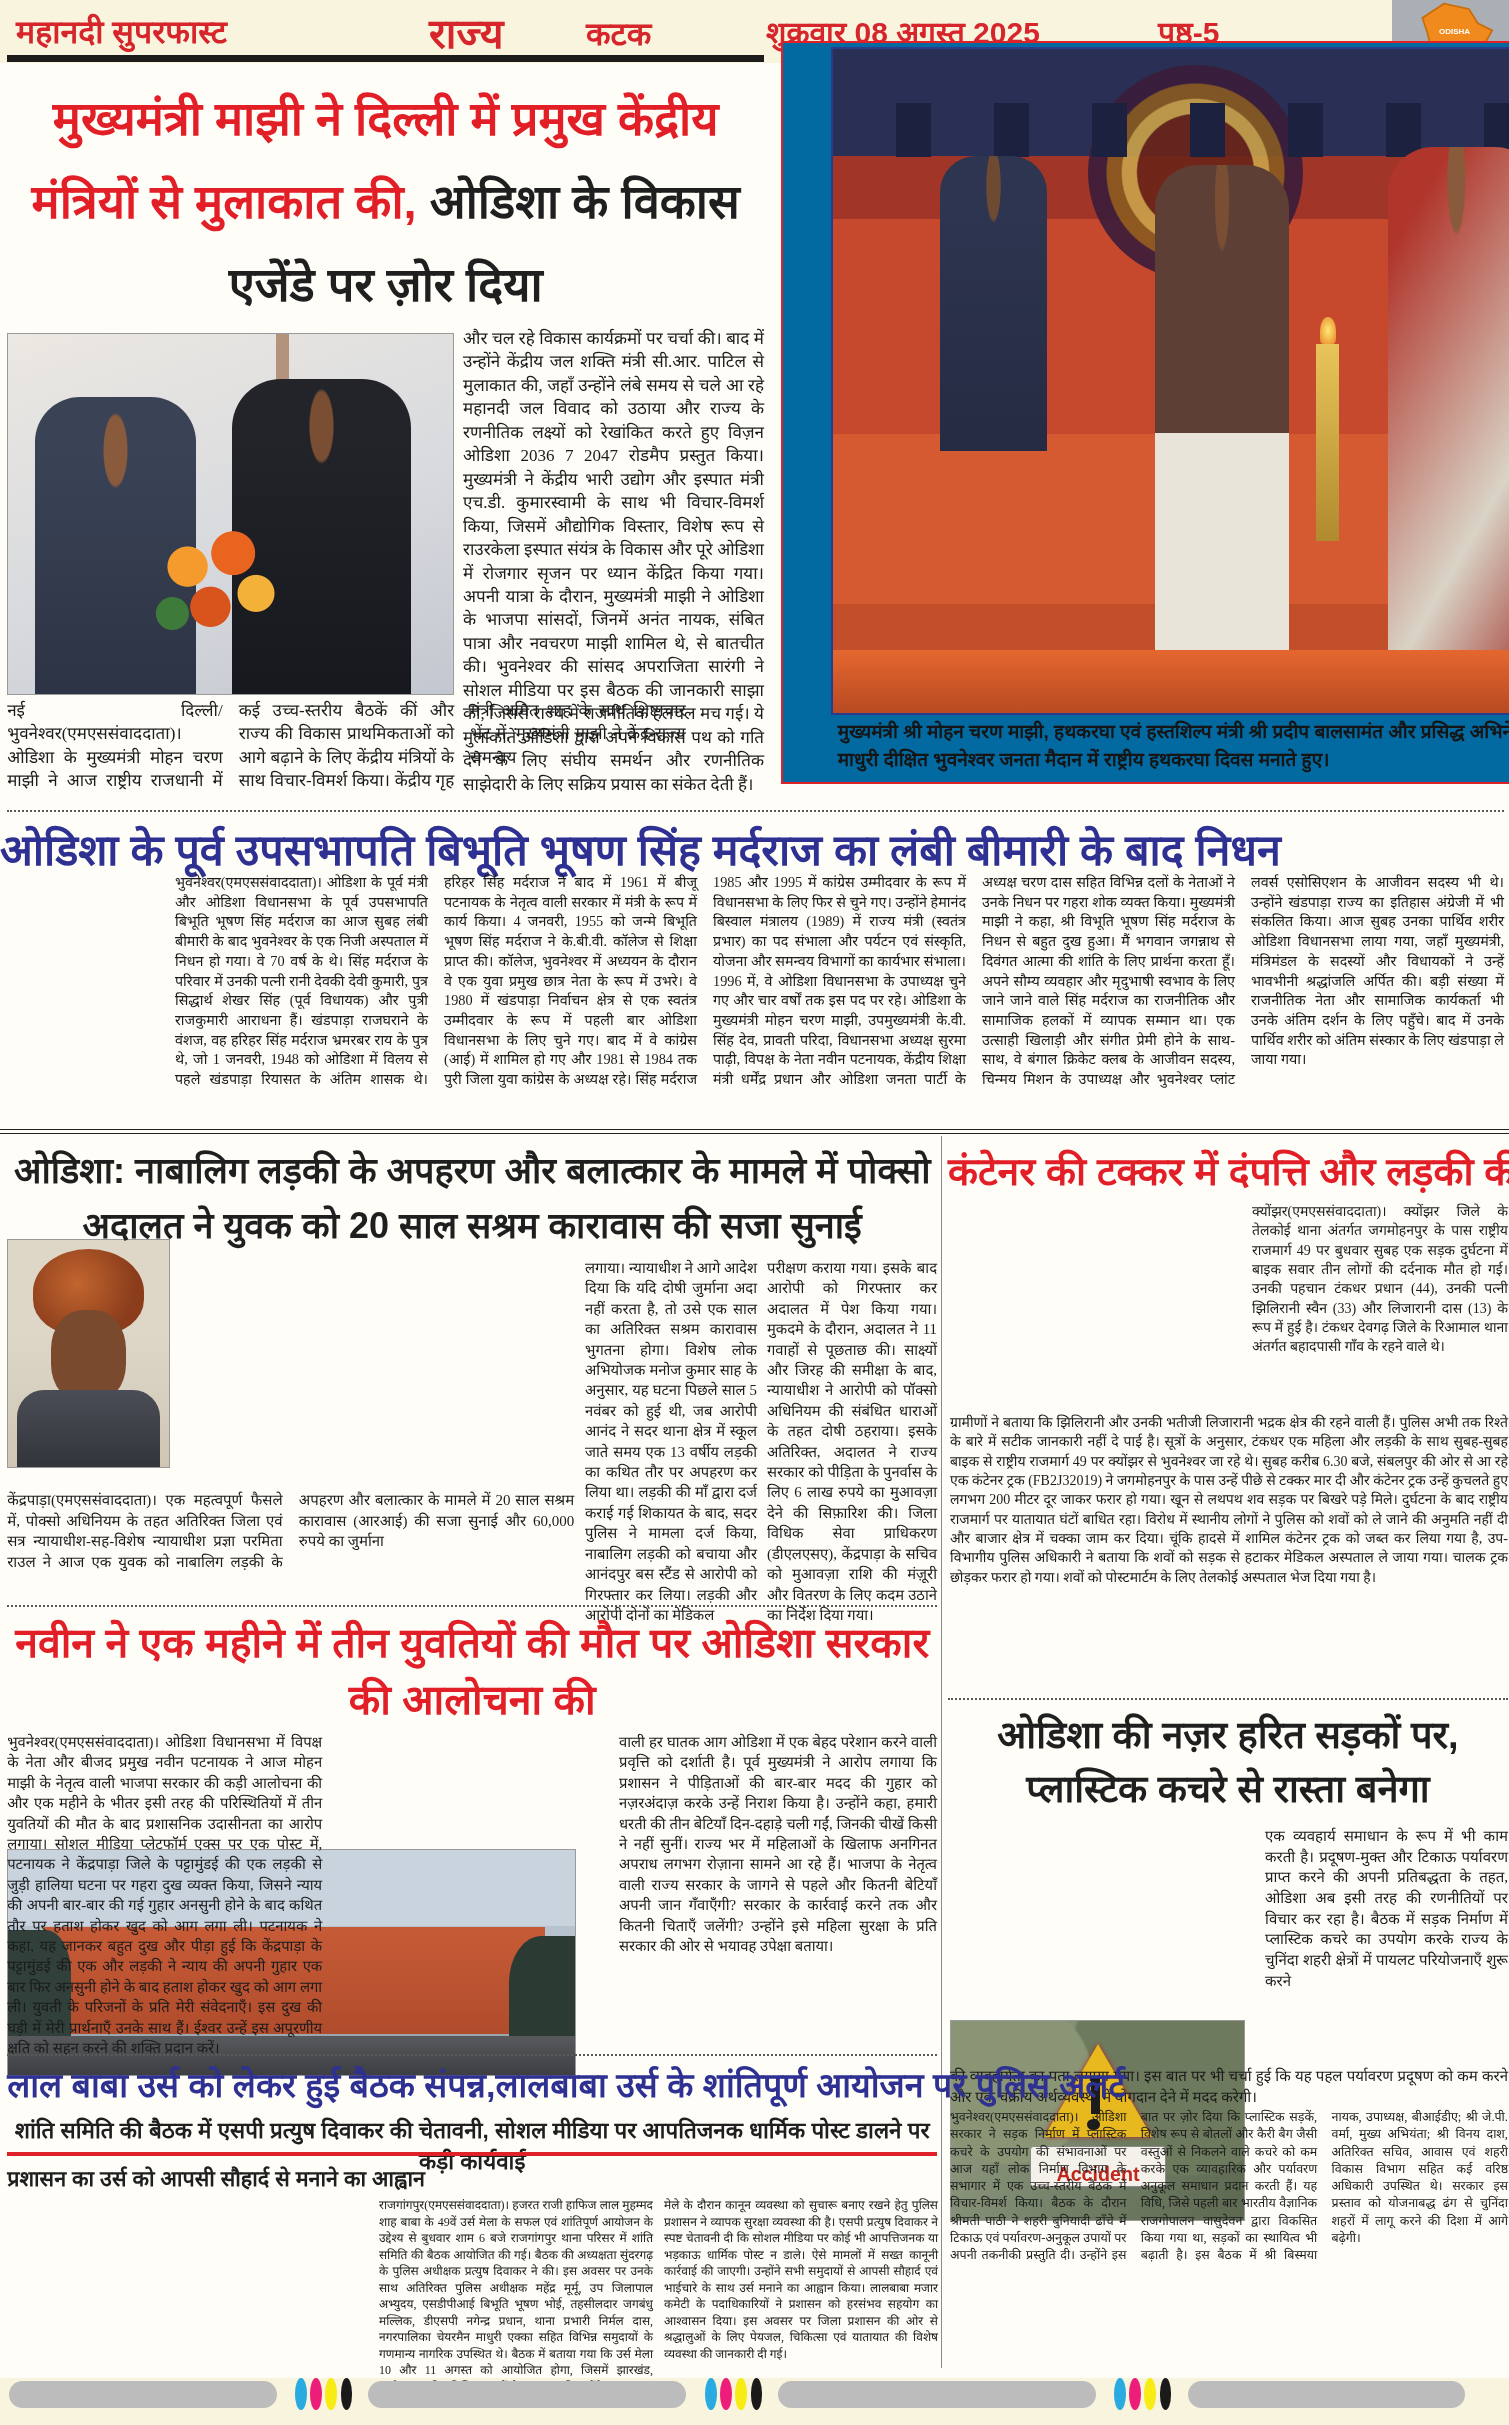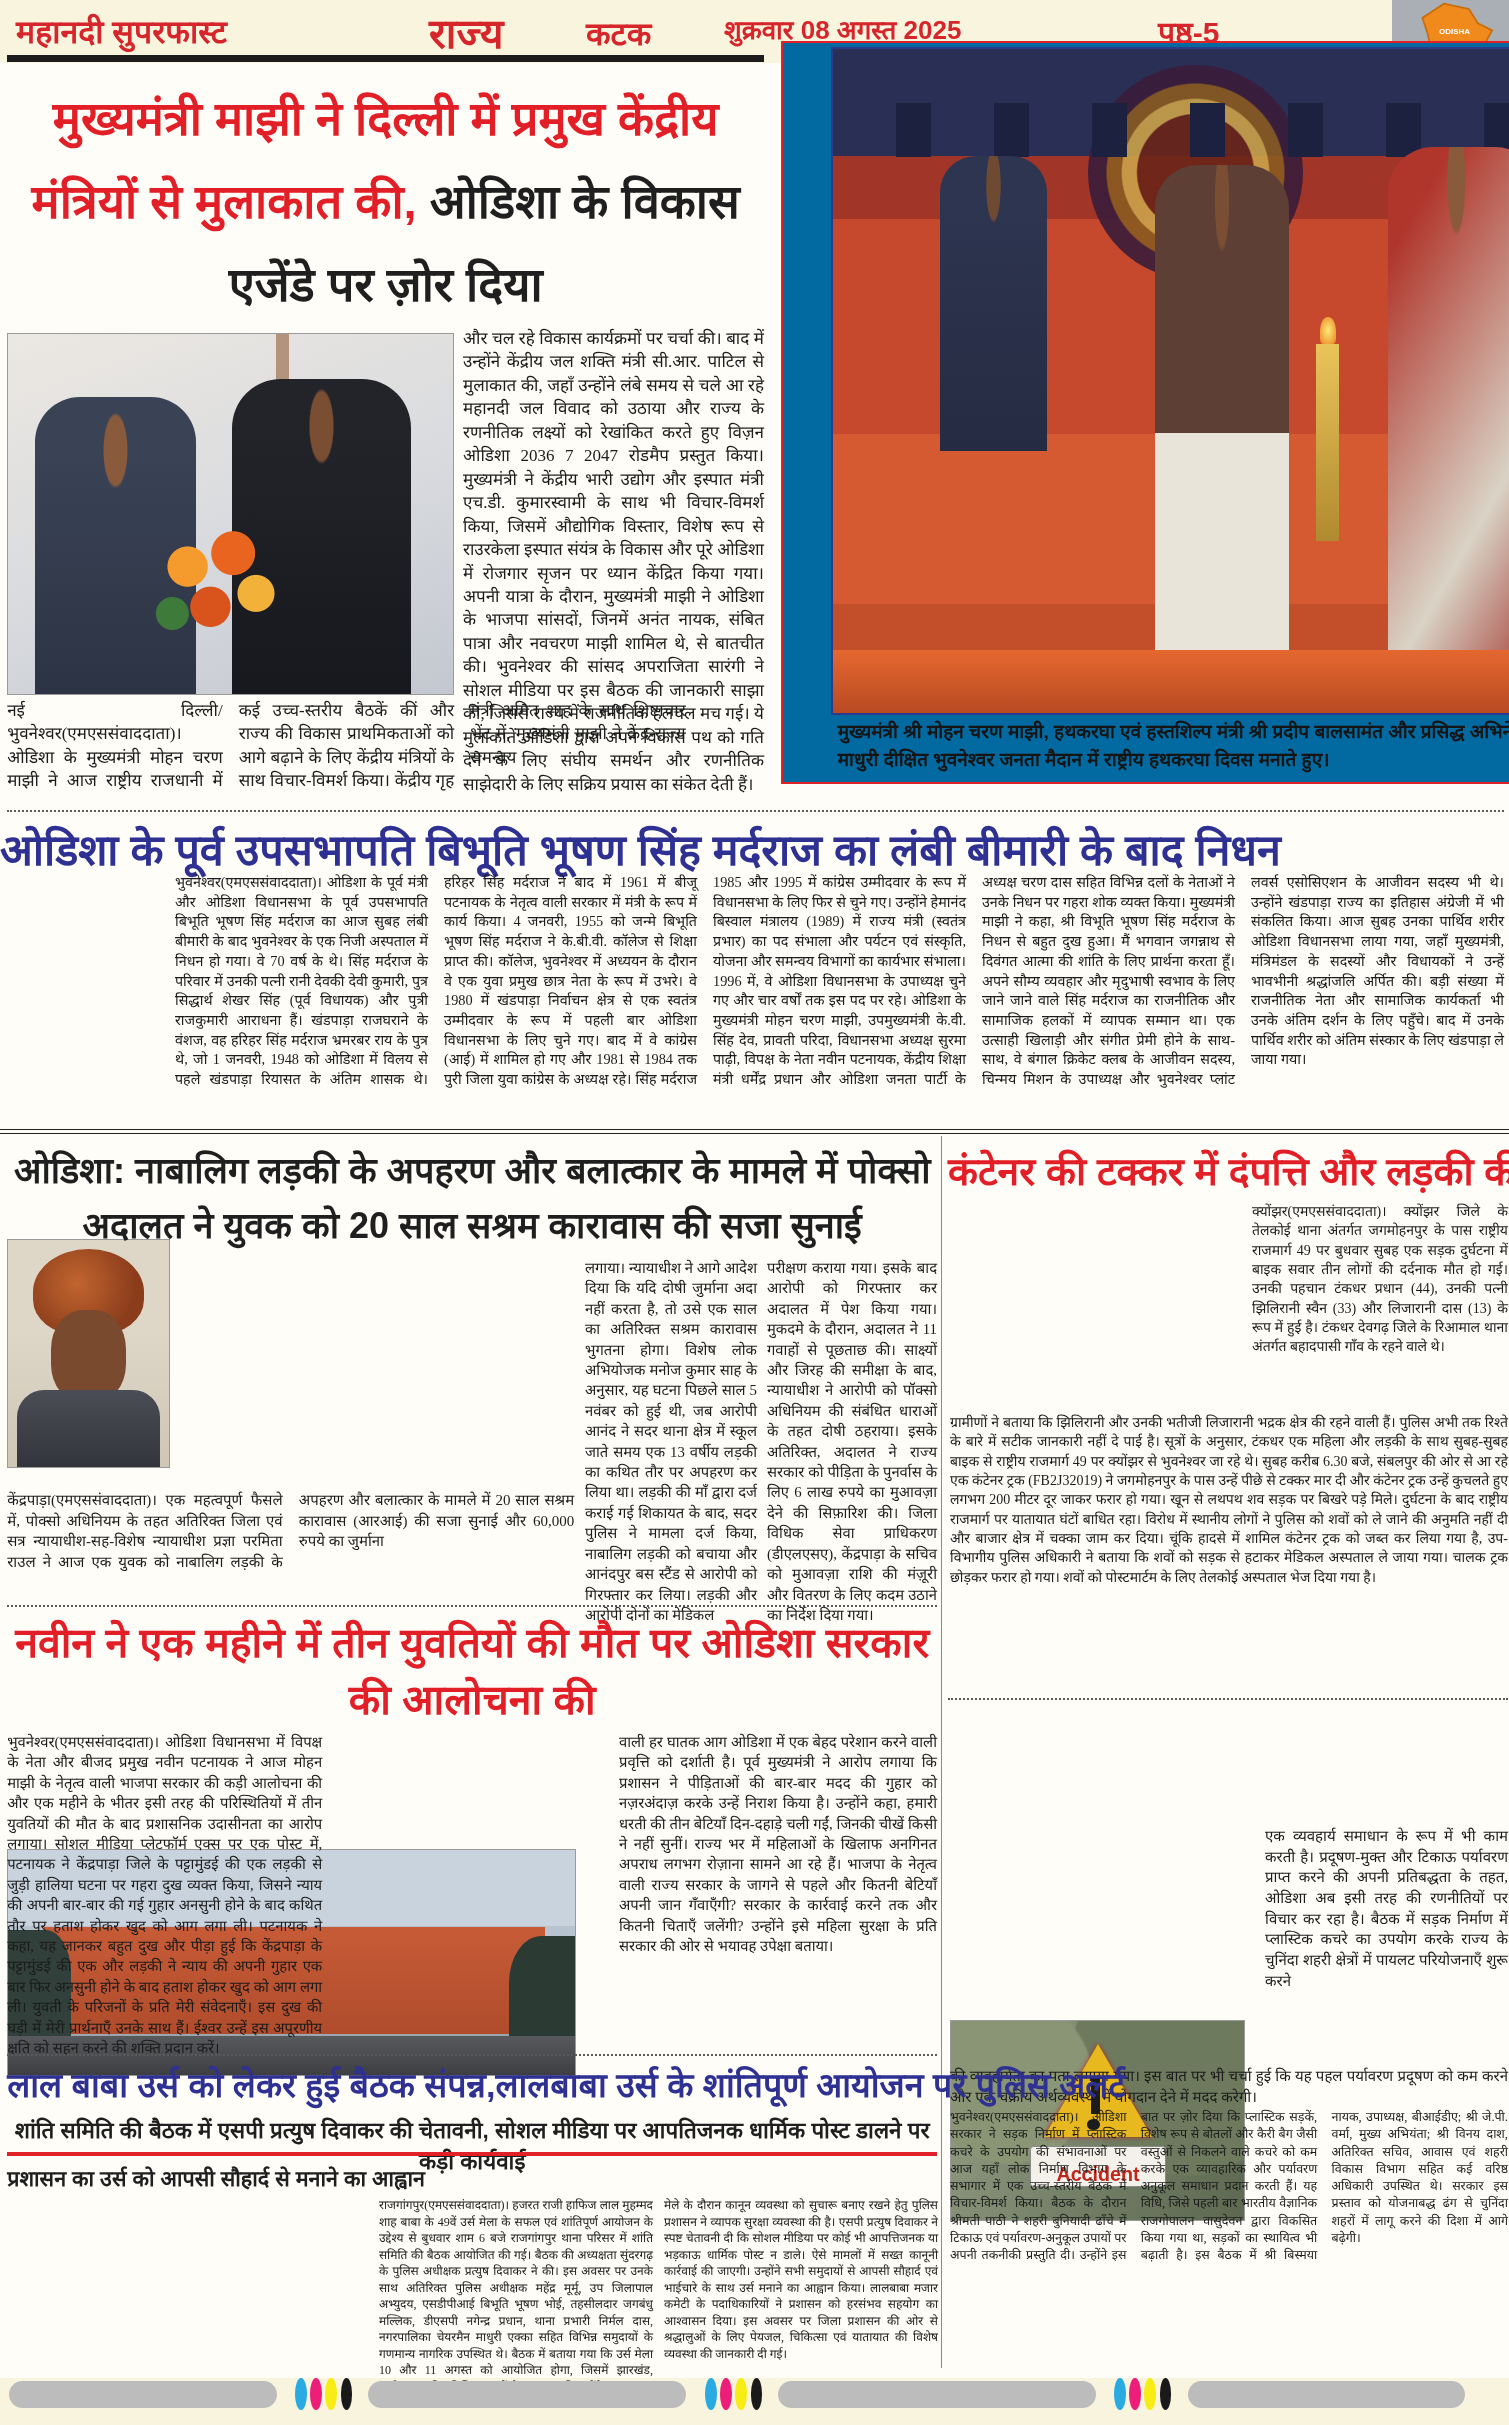--- a/index.html
+++ b/index.html
@@ -31,21 +31,21 @@
 </style>
 </head>
 <body>
 
 <div class="page">
   <div class="paper"></div>
 
   <div class="abs mast" style="left:16px;top:9px;font-size:32px;">महानदी सुपरफास्ट</div>
   <div class="abs mast" style="left:429px;top:3.6px;font-size:41px;">राज्य</div>
   <div class="abs mast" style="left:586px;top:10.7px;font-size:32px;">कटक</div>
-  <div class="abs mast" style="left:724px;top:10.7px;font-size:26px;">शुक्रवार 08 अगस्त 2025</div>
+  <div class="abs mast" style="left:766px;top:10.7px;font-size:30px;">शुक्रवार 08 अगस्त 2025</div>
   <div class="abs mast" style="left:1158px;top:10.7px;font-size:30px;">पृष्ठ-5</div>
   <div class="abs" style="left:1392px;top:0;width:118px;height:77px;background:#a9afb5;">
     <svg width="118" height="77" viewBox="0 0 132 86">
       <path d="M58 4 L86 10 L96 26 L112 34 L102 52 L84 66 L70 82 L56 70 L44 56 L40 38 L34 20 Z" fill="#f08a1d" stroke="#c96e0d" stroke-width="2"></path>
     </svg>
     <span class="abs" style="left:47px;top:27px;font-size:8px;color:#fff;font-family:'Liberation Sans',sans-serif;font-weight:bold;">ODISHA</span>
   </div>
   <div class="abs rule" style="left:7.2px;top:55px;width:757px;height:7.2px;"></div>
 
   <div class="abs hl" style="left:7.2px;top:77px;width:757px;height:254px;font-size:47px;line-height:83px;">
@@ -116,20 +116,21 @@
 
   <div class="abs dotted" style="left:948px;top:1698px;width:560px;"></div>
 
   <div class="abs hl red" style="left:7.2px;top:1615px;width:930px;font-size:41px;line-height:57px;">नवीन ने एक महीने में तीन युवतियों की मौत पर ओडिशा सरकार की आलोचना की</div>
   <div class="abs body-txt" style="left:7.2px;top:1732px;width:315px;height:315px;font-size:14.8px;">भुवनेश्वर(एमएससंवाददाता)। ओडिशा विधानसभा में विपक्ष के नेता और बीजद प्रमुख नवीन पटनायक ने आज मोहन माझी के नेतृत्व वाली भाजपा सरकार की कड़ी आलोचना की और एक महीने के भीतर इसी तरह की परिस्थितियों में तीन युवतियों की मौत के बाद प्रशासनिक उदासीनता का आरोप लगाया। सोशल मीडिया प्लेटफॉर्म एक्स पर एक पोस्ट में, पटनायक ने केंद्रपाड़ा जिले के पट्टामुंडई की एक लड़की से जुड़ी हालिया घटना पर गहरा दुख व्यक्त किया, जिसने न्याय की अपनी बार-बार की गई गुहार अनसुनी होने के बाद कथित तौर पर हताश होकर खुद को आग लगा ली। पटनायक ने कहा, यह जानकर बहुत दुख और पीड़ा हुई कि केंद्रपाड़ा के पट्टामुंडई की एक और लड़की ने न्याय की अपनी गुहार एक बार फिर अनसुनी होने के बाद हताश होकर खुद को आग लगा ली। युवती के परिजनों के प्रति मेरी संवेदनाएँ। इस दुख की घड़ी में मेरी प्रार्थनाएँ उनके साथ हैं। ईश्वर उन्हें इस अपूरणीय क्षति को सहन करने की शक्ति प्रदान करें।</div>
 
   <div class="abs body-txt" style="left:619px;top:1732px;width:318px;height:315px;font-size:14.8px;">वाली हर घातक आग ओडिशा में एक बेहद परेशान करने वाली प्रवृत्ति को दर्शाती है। पूर्व मुख्यमंत्री ने आरोप लगाया कि प्रशासन ने पीड़िताओं की बार-बार मदद की गुहार को नज़रअंदाज़ करके उन्हें निराश किया है। उन्होंने कहा, हमारी धरती की तीन बेटियाँ दिन-दहाड़े चली गईं, जिनकी चीखें किसी ने नहीं सुनीं। राज्य भर में महिलाओं के खिलाफ अनगिनत अपराध लगभग रोज़ाना सामने आ रहे हैं। भाजपा के नेतृत्व वाली राज्य सरकार के जागने से पहले और कितनी बेटियाँ अपनी जान गँवाएँगी? सरकार के कार्रवाई करने तक और कितनी चिताएँ जलेंगी? उन्होंने इसे महिला सुरक्षा के प्रति सरकार की ओर से भयावह उपेक्षा बताया।</div>
 
   <div class="abs dotted" style="left:7.2px;top:2054px;width:930px;"></div>
 
+  <div class="abs hl blk" style="left:948px;top:1708px;width:560px;font-size:38px;line-height:54px;">ओडिशा की नज़र हरित सड़कों पर, प्लास्टिक कचरे से रास्ता बनेगा</div>
 
   <div class="abs body-txt" style="left:1265px;top:1826px;width:243px;height:234px;font-size:15px;">एक व्यवहार्य समाधान के रूप में भी काम करती है। प्रदूषण-मुक्त और टिकाऊ पर्यावरण प्राप्त करने की अपनी प्रतिबद्धता के तहत, ओडिशा अब इसी तरह की रणनीतियों पर विचार कर रहा है। बैठक में सड़क निर्माण में प्लास्टिक कचरे का उपयोग करके राज्य के चुनिंदा शहरी क्षेत्रों में पायलट परियोजनाएँ शुरू करने</div>
   <div class="abs body-txt" style="left:950px;top:2066px;width:558px;height:39px;font-size:15px;">की व्यवहार्यता का पता लगाया गया। इस बात पर भी चर्चा हुई कि यह पहल पर्यावरण प्रदूषण को कम करने और एक चक्रीय अर्थव्यवस्था में योगदान देने में मदद करेगी।</div>
   <div class="abs body-txt cols3" style="left:950px;top:2109px;width:558px;height:258px;font-size:12.5px;">भुवनेश्वर(एमएससंवाददाता)। ओडिशा सरकार ने सड़क निर्माण में प्लास्टिक कचरे के उपयोग की संभावनाओं पर आज यहाँ लोक निर्माण विभाग के सभागार में एक उच्च-स्तरीय बैठक में विचार-विमर्श किया। बैठक के दौरान श्रीमती पाठी ने शहरी बुनियादी ढाँचे में टिकाऊ एवं पर्यावरण-अनुकूल उपायों पर अपनी तकनीकी प्रस्तुति दी। उन्होंने इस बात पर ज़ोर दिया कि प्लास्टिक सड़कें, विशेष रूप से बोतलों और कैरी बैग जैसी वस्तुओं से निकलने वाले कचरे को कम करके एक व्यावहारिक और पर्यावरण अनुकूल समाधान प्रदान करती हैं। यह विधि, जिसे पहली बार भारतीय वैज्ञानिक राजगोपालन वासुदेवन द्वारा विकसित किया गया था, सड़कों का स्थायित्व भी बढ़ाती है। इस बैठक में श्री बिस्मया नायक, उपाध्यक्ष, बीआईडीए; श्री जे.पी. वर्मा, मुख्य अभियंता; श्री विनय दाश, अतिरिक्त सचिव, आवास एवं शहरी विकास विभाग सहित कई वरिष्ठ अधिकारी उपस्थित थे। सरकार इस प्रस्ताव को योजनाबद्ध ढंग से चुनिंदा शहरों में लागू करने की दिशा में आगे बढ़ेगी।</div>
 
   <div class="abs hl blue" style="left:7.2px;top:2061px;width:930px;font-size:34px;white-space:nowrap;">लाल बाबा उर्स को लेकर हुई बैठक संपन्न,लालबाबा उर्स के शांतिपूर्ण आयोजन पर पुलिस अलर्ट</div>
   <div class="abs hl blk" style="left:7.2px;top:2114px;width:930px;font-size:22.4px;">शांति समिति की बैठक में एसपी प्रत्युष दिवाकर की चेतावनी, सोशल मीडिया पर आपतिजनक धार्मिक पोस्ट डालने पर कड़ी कार्यवाई</div>
   <div class="abs" style="left:7.2px;top:2152px;width:930px;height:3.6px;background:#e02128;"></div>
   <div class="abs hl blk" style="left:7.2px;top:2163px;width:555px;font-size:21.5px;text-align:left;">प्रशासन का उर्स को आपसी सौहार्द से मनाने का आह्वान</div>
 

